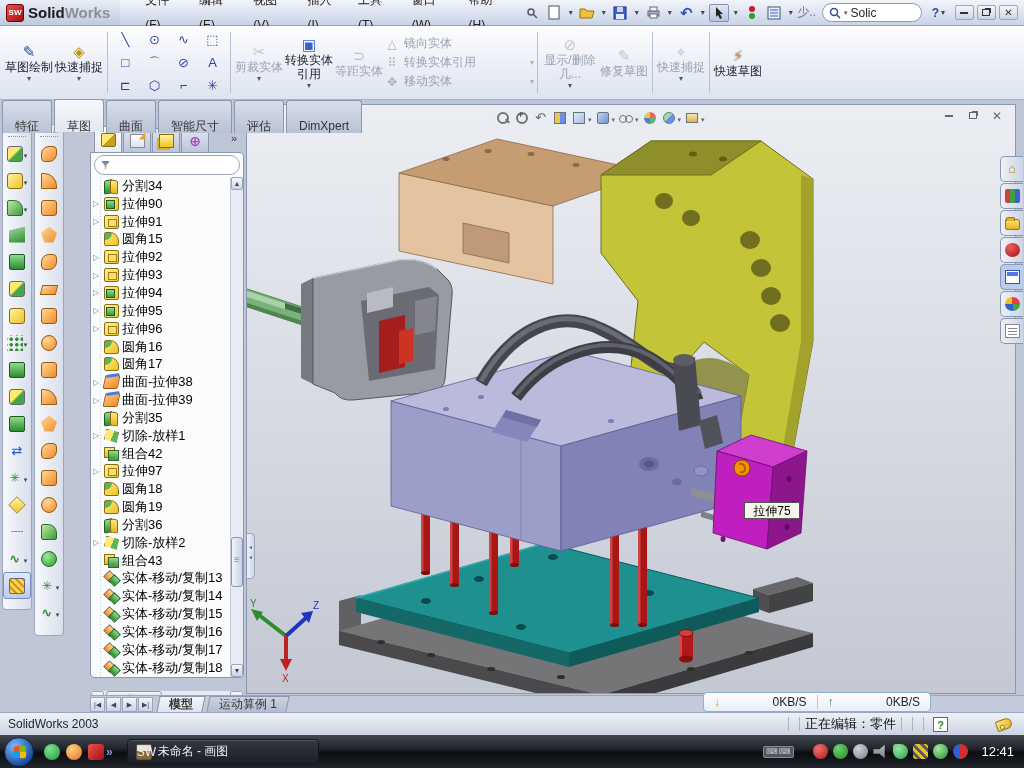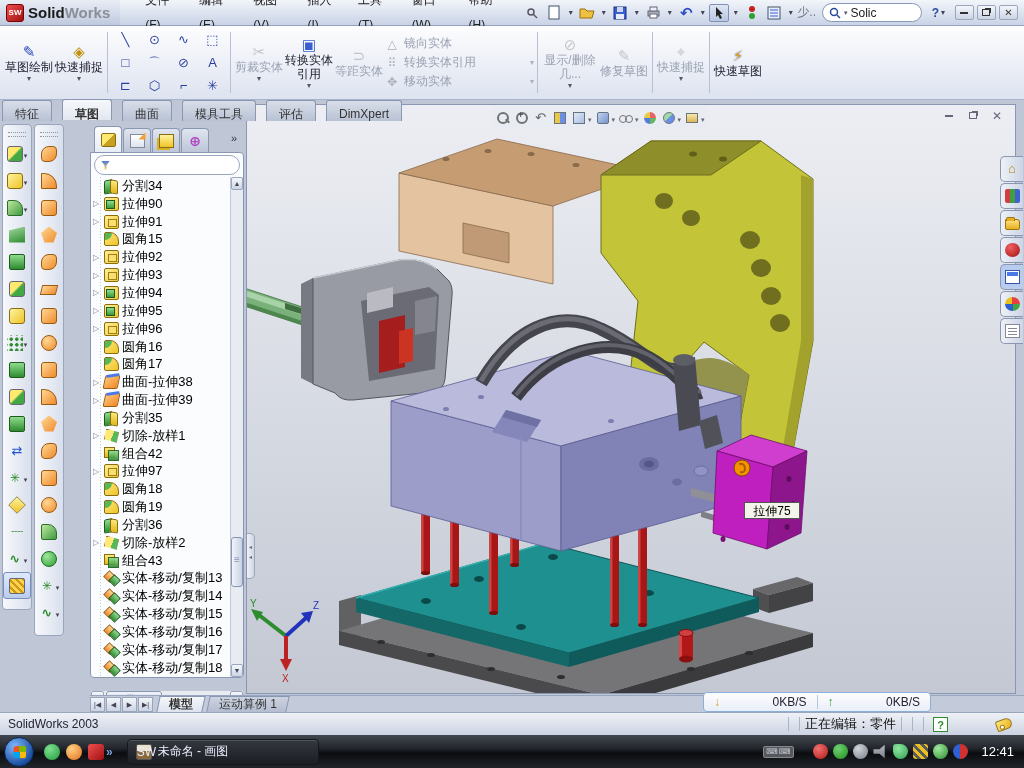--- a/index.html
+++ b/index.html
@@ -42,22 +42,22 @@
   .cmd-stack{display:flex;flex-direction:column;justify-content:center;gap:2px;width:150px;}
   .cmd-row{display:flex;align-items:center;gap:4px;color:#9aa2b2;}
   .cmd-row .ricon{width:16px;text-align:center;color:#aab0bc;}
   .cmd-row .rdrop{margin-left:auto;font-size:8px;color:#aab0bc;}
   .vdrop{display:none;}
   .vdrop.drop{display:inline;}
 
   
   .main{position:absolute;left:0;top:100px;width:1024px;height:612px;background:#bfc6d6;}
   .tabrow{position:absolute;left:2px;top:0;height:21px;display:flex;z-index:5;}
-  .ctab{padding:4px 12px;line-height:19px;border:1px solid #8a97b2;border-bottom:none;border-radius:3px 3px 0 0;background:linear-gradient(#d8dee9,#b9c2d4);color:#333;margin-right:10px;}
-  .ctab.active{background:linear-gradient(#f6f8fb,#e2e7f0);font-weight:bold;position:relative;top:-1px;line-height:21px;}
+  .ctab{padding:16px 12px;line-height:19px;border:1px solid #8a97b2;border-bottom:none;border-radius:3px 3px 0 0;background:linear-gradient(#d8dee9,#b9c2d4);color:#333;margin-right:2px;}
+  .ctab.active{background:linear-gradient(#f6f8fb,#e2e7f0);font-weight:normal;position:relative;top:-1px;line-height:21px;}
 
   
   .vtool{position:absolute;width:30px;border:1px solid #9aa6be;border-radius:4px;background:linear-gradient(90deg,#f6f8fb,#d9dfec);display:flex;flex-direction:column;align-items:center;padding-top:7px;}
   .vtool::before{content:"";width:18px;height:3px;border-top:1px dotted #8a95ab;border-bottom:1px dotted #8a95ab;margin-bottom:3px;}
   .vt-a{left:2px;top:24px;height:486px;}
   .vt-b{left:34px;top:24px;height:512px;}
   .vtool-btn{width:28px;height:27px;display:flex;align-items:center;justify-content:center;gap:1px;border-radius:3px;flex:none;}
   .vtool-btn.pressed{border:1px solid #7a8ebe;background:linear-gradient(#dfe9fb,#b9cdf0);}
   .vicon{width:16px;height:16px;display:inline-block;position:relative;flex:none;}
   .vtool-btn .vdrop.drop::before{content:"▾";font-size:7px;color:#445;}
@@ -433,21 +433,21 @@
     </div>
   </div>
 
   <div class="main">
 
     <div class="tabrow">
 
     <span class="ctab">特征</span>
         <span class="ctab active">草图</span>
         <span class="ctab">曲面</span>
-        <span class="ctab">模具工具</span>
+        <span class="ctab">智能尺寸</span>
         <span class="ctab">评估</span>
         <span class="ctab">DimXpert</span>
       </div>
 
     <div class="vtool vt-a">
 
     <span class="vtool-btn">
           <span class="vicon v-gy"></span>
           <span class="vdrop drop"></span>
         </span>

